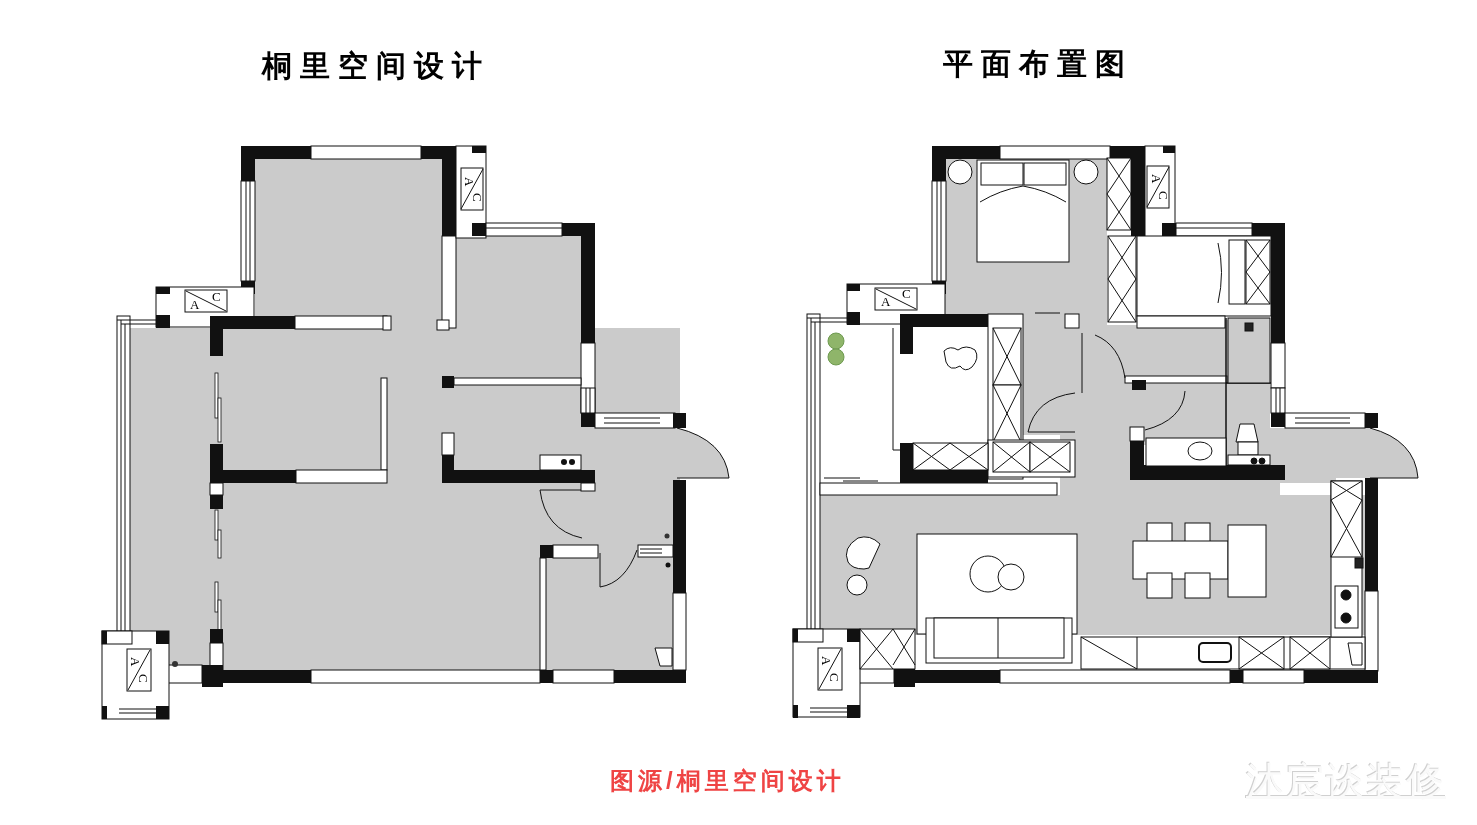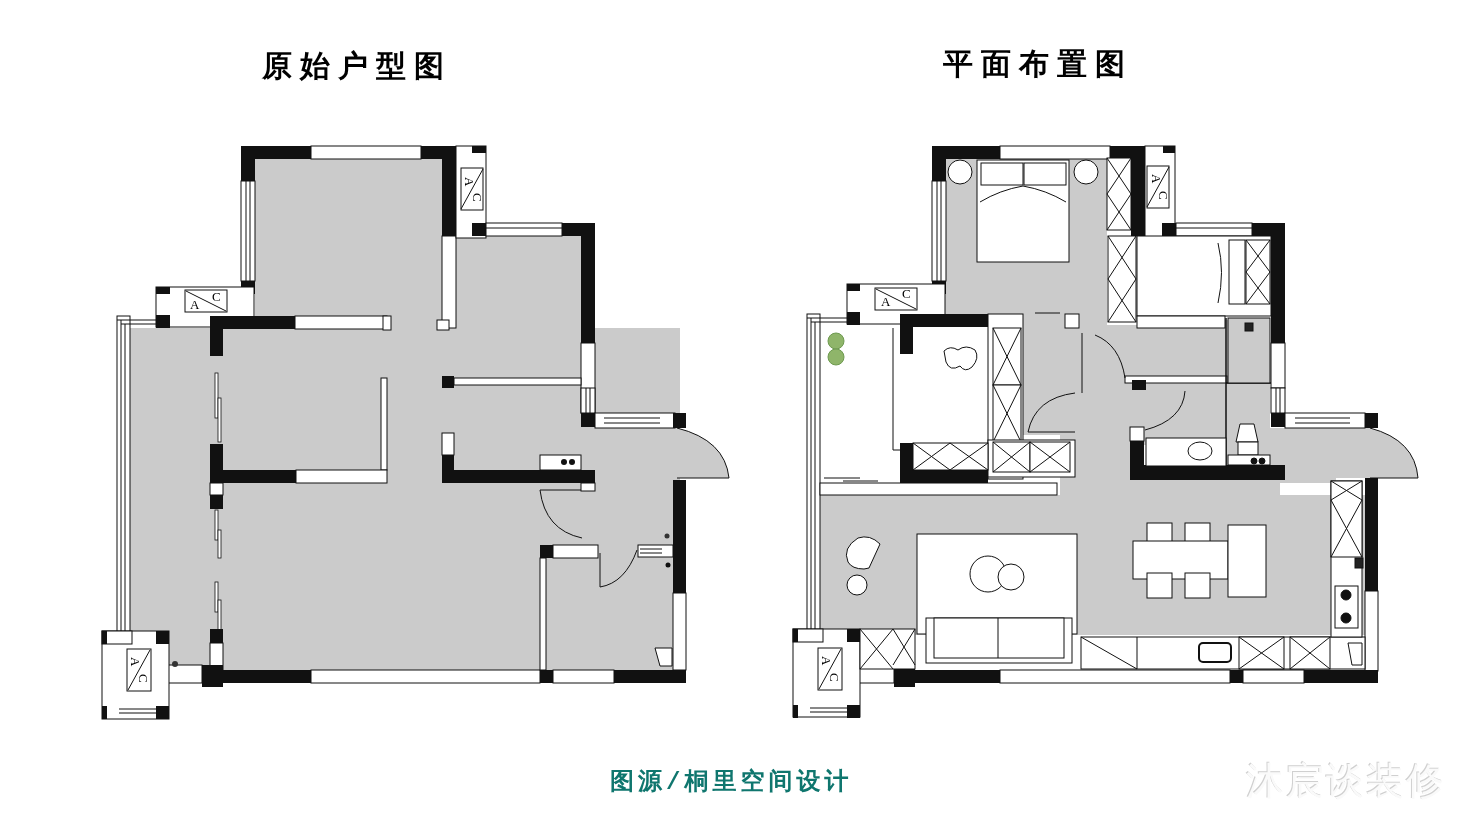--- a/index.html
+++ b/index.html
@@ -1,27 +1,27 @@
 <!DOCTYPE html>
 <html><head>
 <meta charset="utf-8">
 <style>
   html,body{margin:0;padding:0;background:#ffffff;}
   body{width:1477px;height:825px;position:relative;overflow:hidden;font-family:"DejaVu Serif","Liberation Serif",serif;}
   .title{position:absolute;font-size:30px;font-weight:bold;letter-spacing:8px;color:#000;font-family:"DejaVu Serif","Liberation Serif",serif;}
-  .caption{position:absolute;font-size:24px;font-weight:bold;letter-spacing:4px;color:#0f766e;font-family:Liberation Mono, monospace;}
+  .caption{position:absolute;font-size:24px;font-weight:bold;letter-spacing:4px;color:#ef4444;font-family:Liberation Sans, sans-serif;}
   .watermark{position:absolute;font-size:38px;color:#fafafa;letter-spacing:2px;font-family:"DejaVu Sans","Liberation Sans",sans-serif;
-    text-shadow:-1px -1px 0 #d0d0d0, 1px 1px 0 #ffffff;}
+    text-shadow:-1px -1px 0 #d0d0d0, 1px 1px 0 #ffffff;text-decoration:underline;}
   svg{position:absolute;left:0;top:0;}
   .ac-label{font-family:"Liberation Serif","DejaVu Serif",serif;font-size:13px;fill:#000;}
 </style>
 </head>
 <body>
 
-<div class="title" style="left:262px;top:46px;">原始户型图</div>
+<div class="title" style="left:262px;top:46px;">桐里空间设计</div>
 <div class="title" style="left:943px;top:44px;text-align:center;">平面布置图</div>
 <div class="caption" style="left:610px;top:765px;">图源/桐里空间设计</div>
 <div class="watermark" style="left:1246px;top:756px;">沐宸谈装修</div>
 
 <svg width="1477" height="825" viewBox="0 0 1477 825">
   <g fill="#cbcbcb">
     <rect x="255" y="158" width="188" height="170"></rect>
     <rect x="130" y="328" width="550" height="342"></rect>
     <rect x="455" y="236" width="126" height="234"></rect>
     <rect x="595" y="428" width="82" height="245"></rect>

